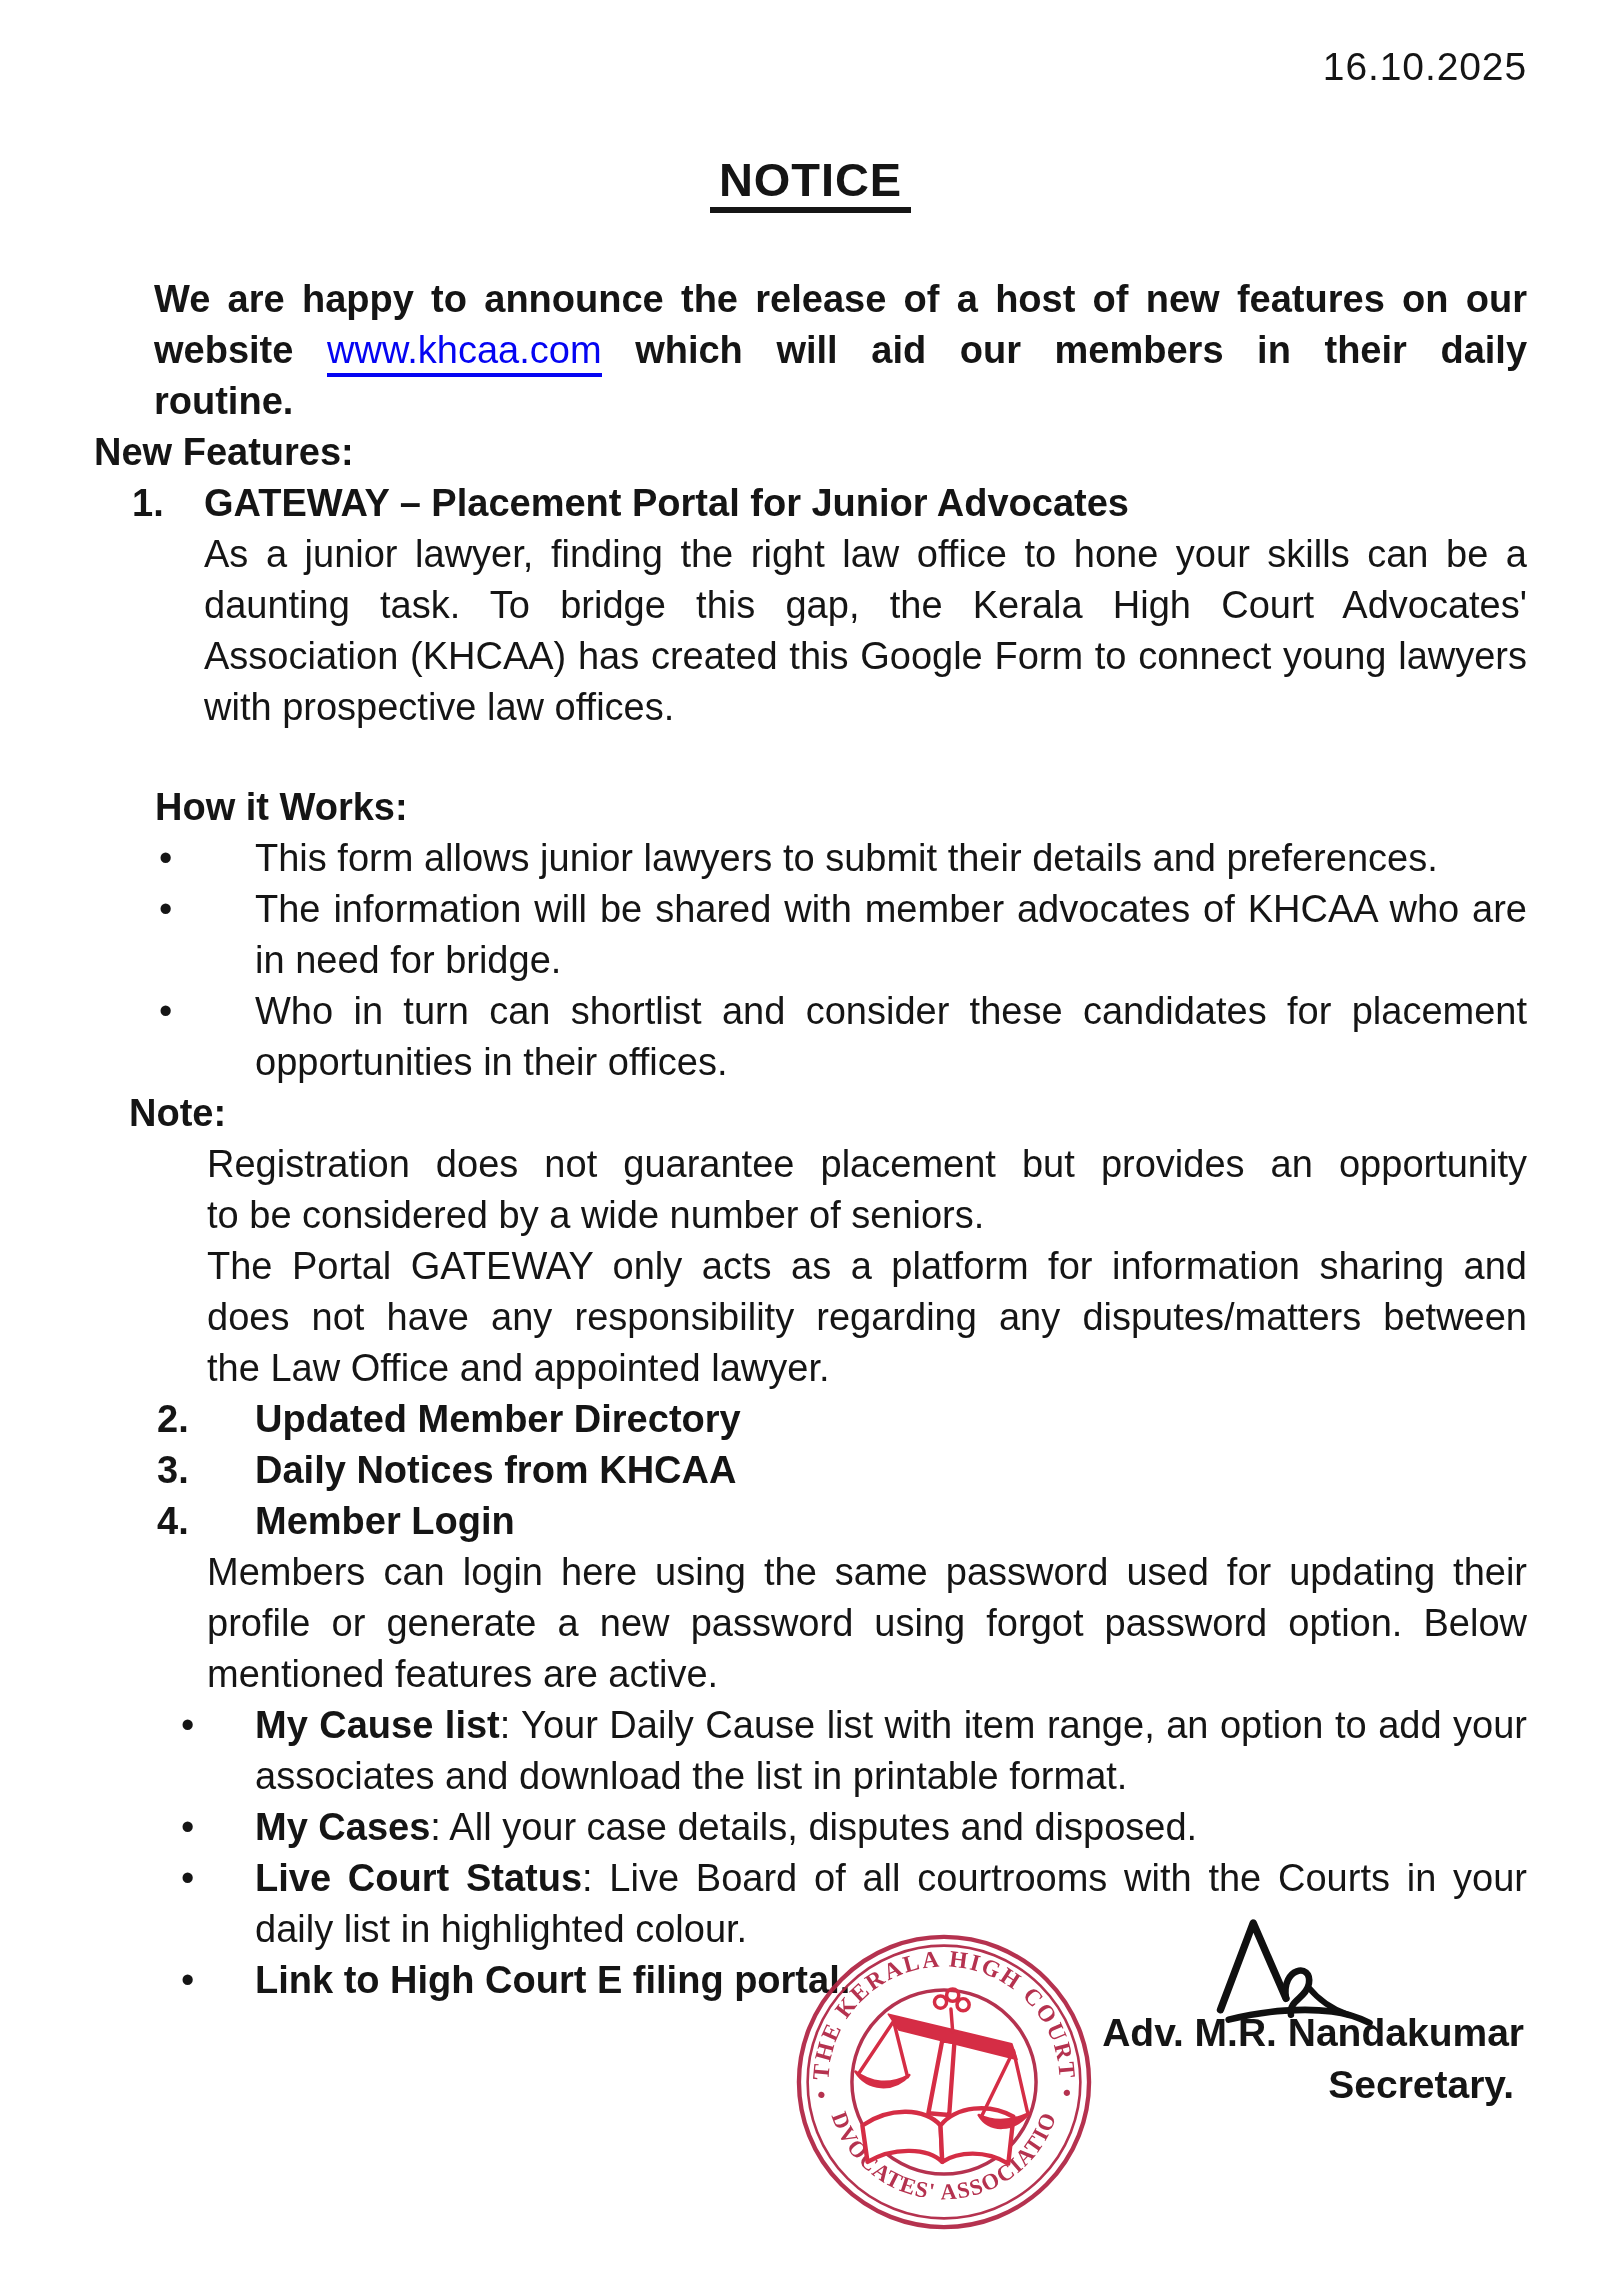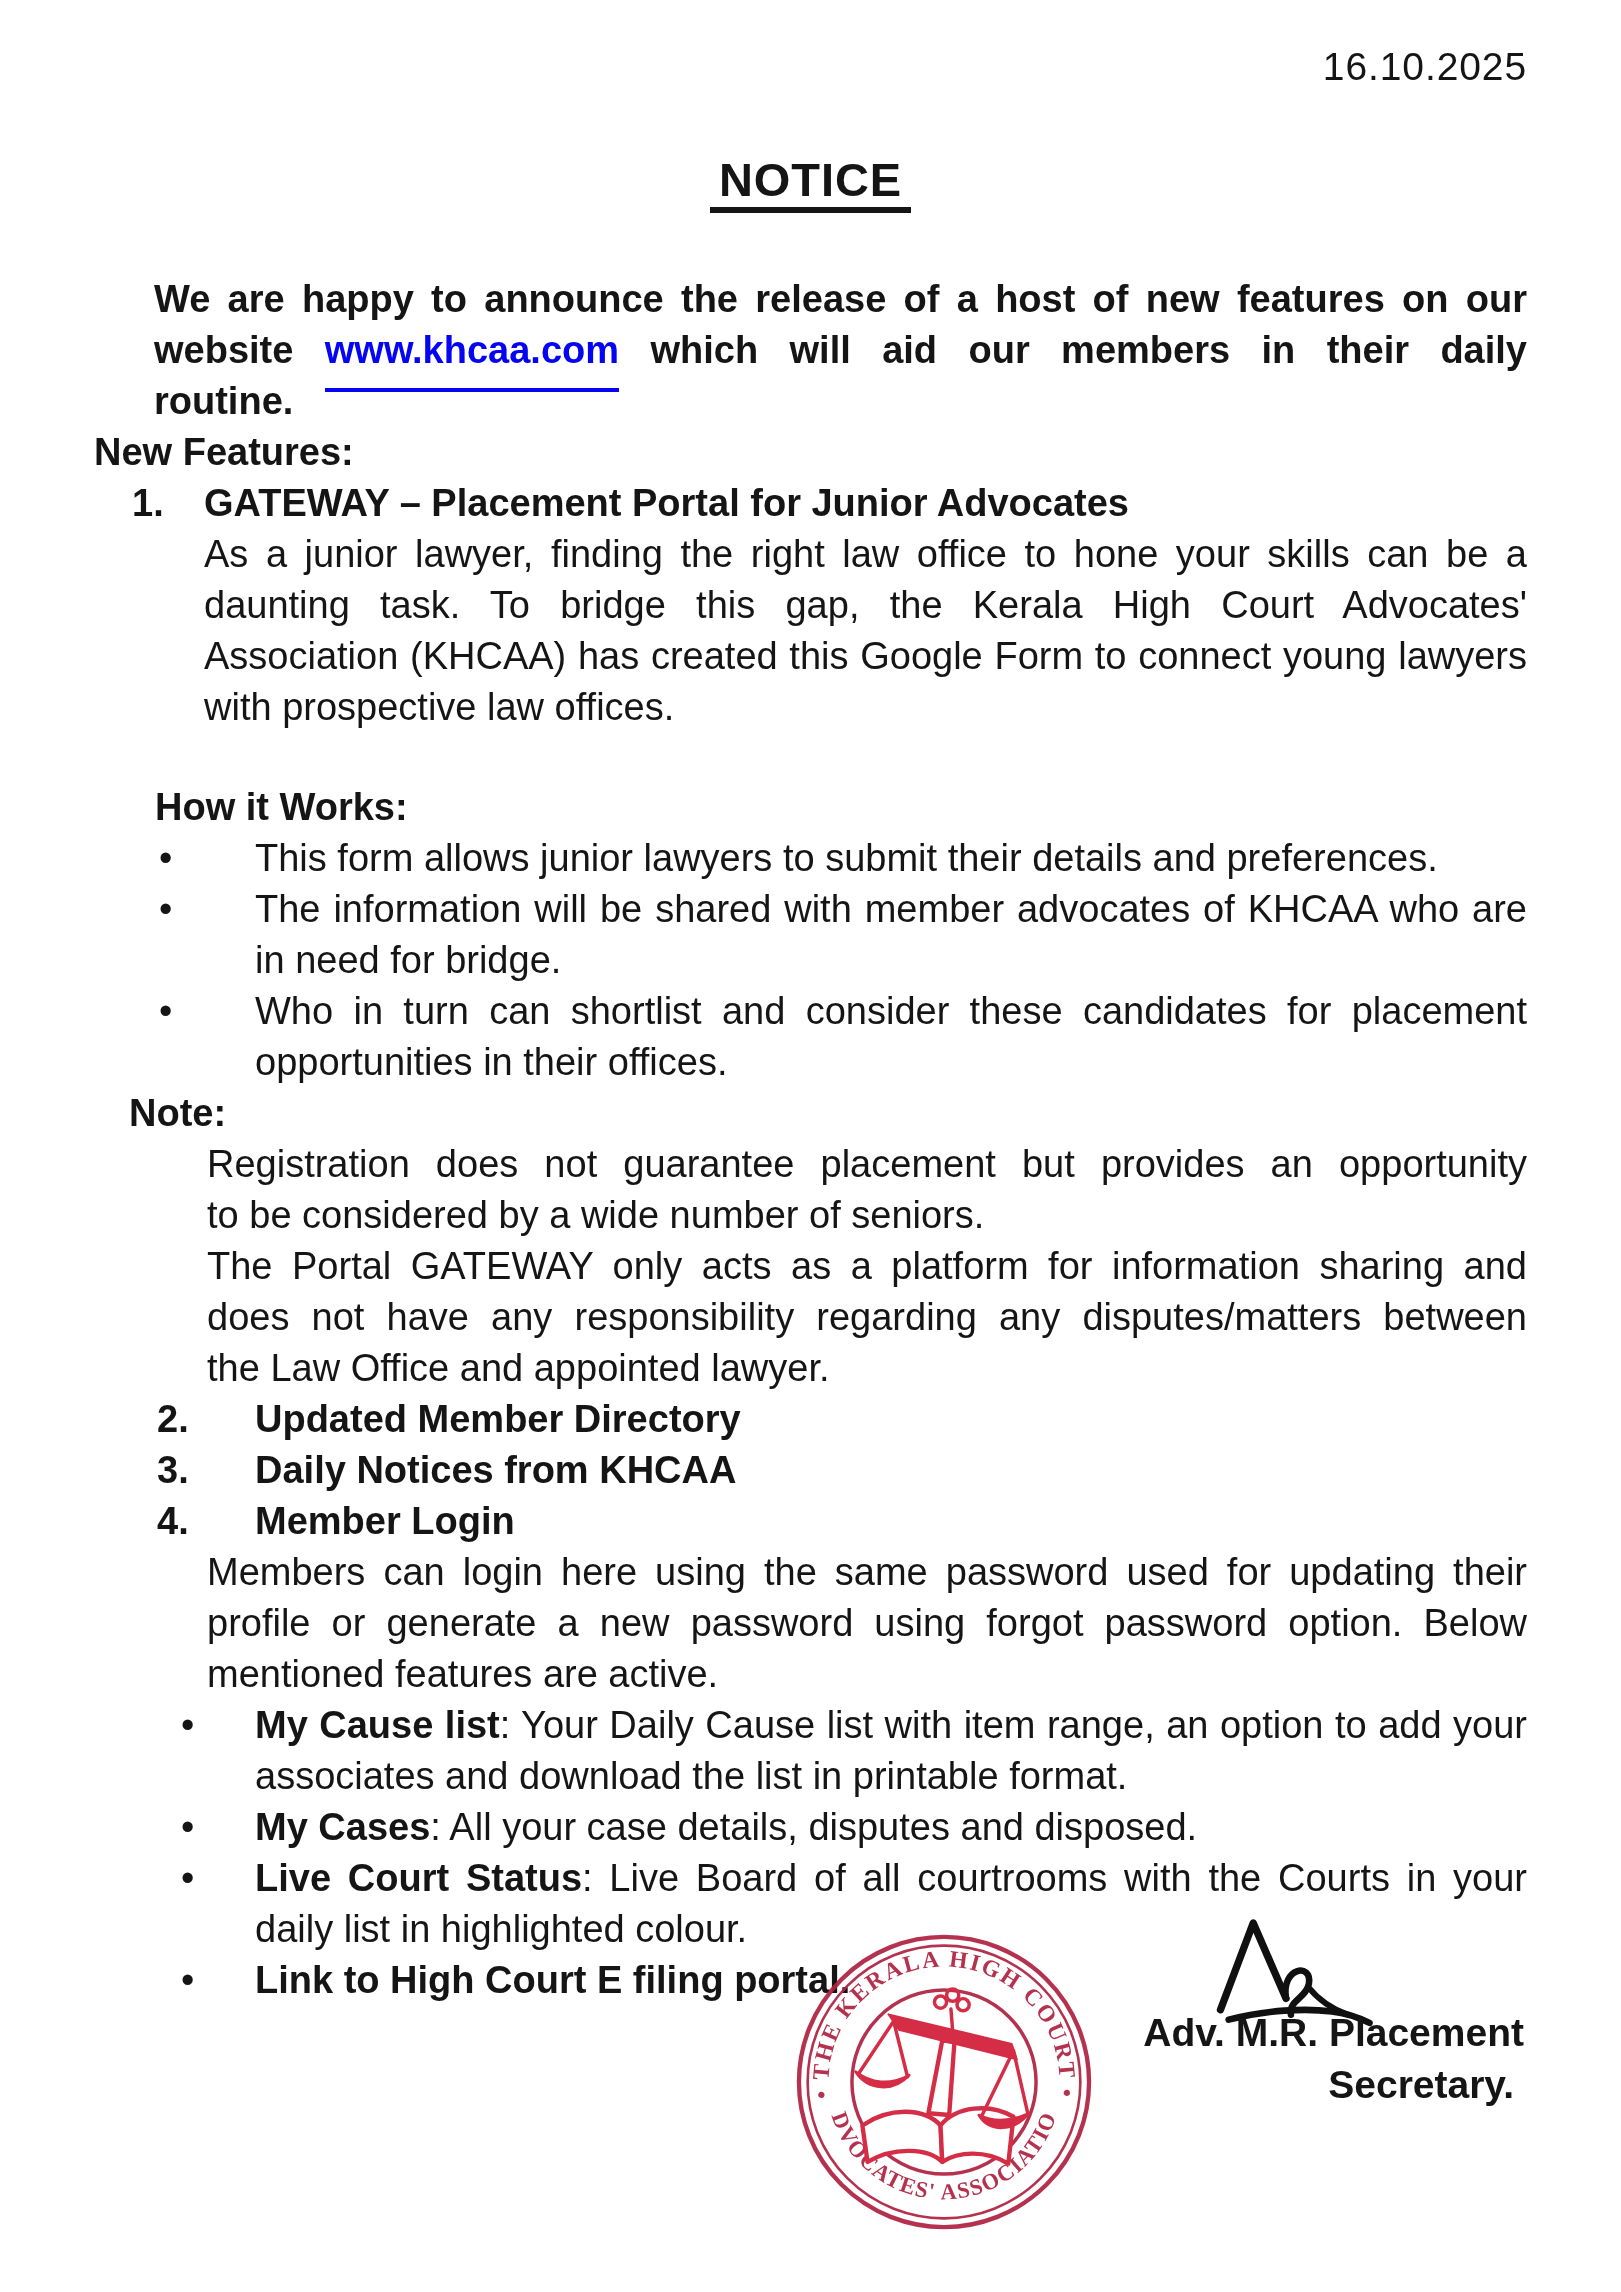--- a/index.html
+++ b/index.html
@@ -35,22 +35,22 @@
   .item1 .num{position:absolute;left:38px;top:0;font-weight:700;}
   .body1{margin-left:110px;}
   .itemN{position:relative;padding-left:161px;}
   .itemN .num{position:absolute;left:63px;top:0;font-weight:700;}
   .notepara,.loginbody{margin-left:113px;}
   .bullet-item{position:relative;padding-left:161px;}
   .marker{position:absolute;top:0;font-size:38px;}
   .b1set .marker{left:65px;}
   .b2set .marker{left:87px;}
   .link{
-    color:#0505f2;font-weight:700;text-decoration:none;
-    border-bottom:4.5px solid #0505f2;padding-bottom:17px;cursor:pointer;
+    color:#0505f2;font-weight:400;text-decoration:none;
+    border-bottom:4.5px solid #0505f2;padding-bottom:2px;cursor:pointer;
   }
   .sig{position:absolute;left:1209px;top:1913px;width:172px;height:115px;}
   .sign-name{position:absolute;top:2011px;right:97px;font-size:39px;font-weight:700;}
   .sign-title{position:absolute;top:2063px;right:107px;font-size:39px;font-weight:700;}
   .seal{position:absolute;left:792px;top:1930px;width:304px;height:304px;opacity:.93;}
   .seal text{
     font-family:"Liberation Serif",serif;font-weight:700;
   }
 </style>
 </head>
@@ -157,21 +157,21 @@
 
   <svg class="sig" viewBox="0 0 210 140">
     <g fill="none" stroke="#101010" stroke-linecap="round" stroke-linejoin="round">
       <path d="M 14 118 L 54 12 L 94 104" stroke-width="9"></path>
       <path d="M 94 104 C 88 66 126 60 122 86 C 119 104 97 106 100 124" stroke-width="8"></path>
       <path d="M 121 90 C 134 106 152 118 170 124" stroke-width="7"></path>
       <path d="M 24 130 C 70 118 118 116 150 120 C 168 122 184 128 196 134" stroke-width="8"></path>
     </g>
   </svg>
 
-  <div class="sign-name">Adv. M.R. Placement</div>
+  <div class="sign-name">Adv. M.R. Nandakumar</div>
   <div class="sign-title">Secretary.</div>
 
   <svg class="seal" viewBox="-175 -175 350 350">
     <defs>
       <path id="arcTop" d="M -131 23 A 133 133 0 1 1 131 23"></path>
       <path id="arcBot" d="M -130.4 34.9 A 135 135 0 0 0 130.4 34.9"></path>
     </defs>
     <g fill="none" stroke="#b02342">
       <circle cx="0" cy="0" r="167" stroke-width="5"></circle>
       <circle cx="0" cy="0" r="157" stroke-width="3"></circle>

